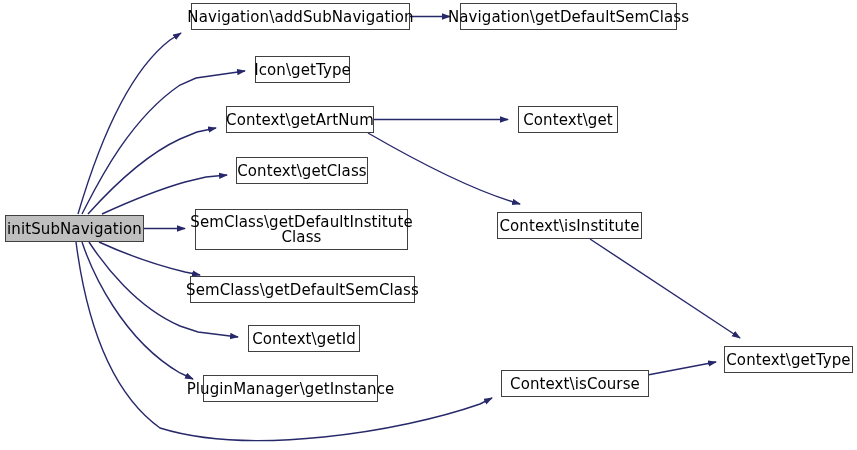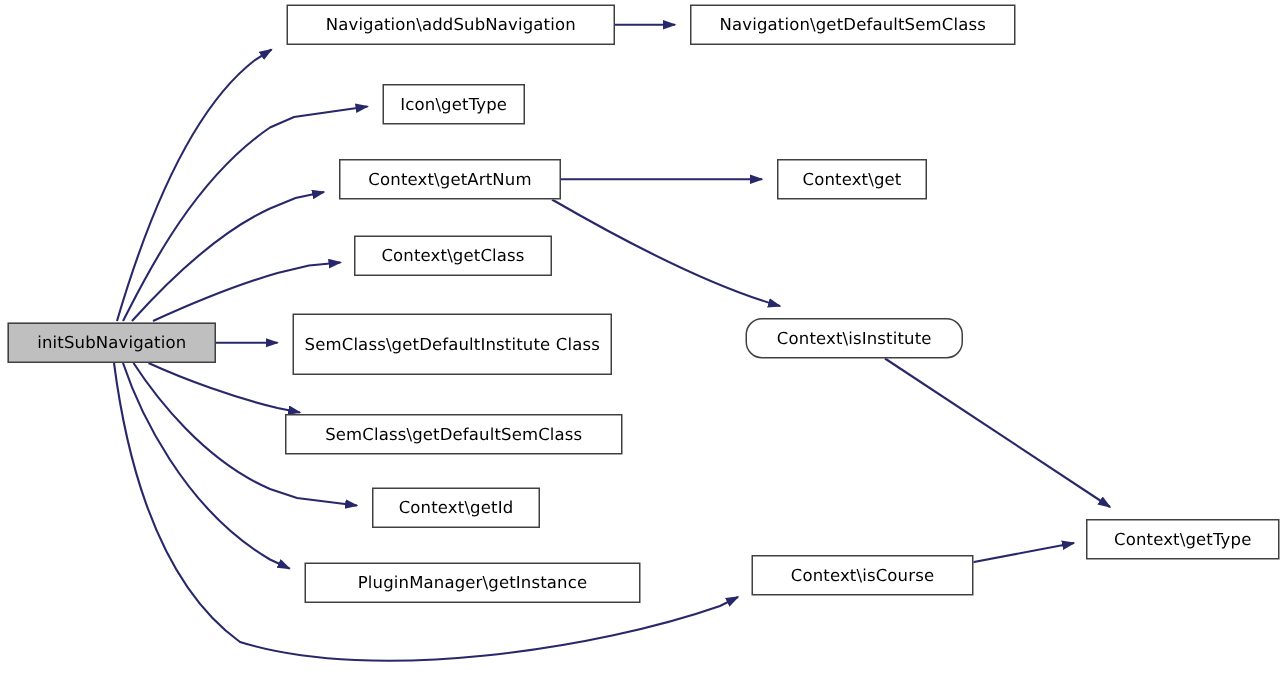--- a/index.html
+++ b/index.html
@@ -22,21 +22,21 @@
     width: 857px;
     height: 450px;
     pointer-events: none;
   }
   .node {
     position: absolute;
     box-sizing: border-box;
     border: 1px solid #404040;
     background: #ffffff;
     color: #000000;
-    font-size: 11px;
+    font-size: 15px;
     line-height: 14px;
     display: flex;
     align-items: center;
     justify-content: center;
     text-align: center;
     white-space: nowrap;
     letter-spacing: 0.1px;
   }
   .node.root {
     background: #bfbfbf;
@@ -112,37 +112,37 @@
   </div>
 
   <div class="node" style="left:236px; top:157px; width:132px; height:27px;text-align:center;">
     <span>Context\getClass</span>
   </div>
 
   <div class="node two-line" style="left:195px; top:209px; width:213px; height:41px;">
     <span>SemClass\getDefaultInstitute Class</span>
   </div>
 
-  <div class="node" style="left:497px; top:212px; width:145px; height:27px;border-radius:11px;">
+  <div class="node" style="left:497px; top:212px; width:145px; height:27px;">
     <span>Context\isInstitute</span>
   </div>
 
   <div class="node" style="left:248px; top:325px; width:112px; height:27px;">
     <span>Context\getId</span>
   </div>
 
   <div class="node" style="left:190px; top:276px; width:225px; height:27px;">
     <span>SemClass\getDefaultSemClass</span>
   </div>
 
   <div class="node" style="left:724px; top:346px; width:129px; height:27px;">
     <span>Context\getType</span>
   </div>
 
-  <div class="node" style="left:203px; top:375px; width:224px; height:27px;">
+  <div class="node" style="left:203px; top:375px; width:175px; height:27px;">
     <span>PluginManager\getInstance</span>
   </div>
 
   <div class="node" style="left:501px; top:370px; width:148px; height:27px;">
     <span>Context\isCourse</span>
   </div>
 
 </div>
 
 </body></html>

